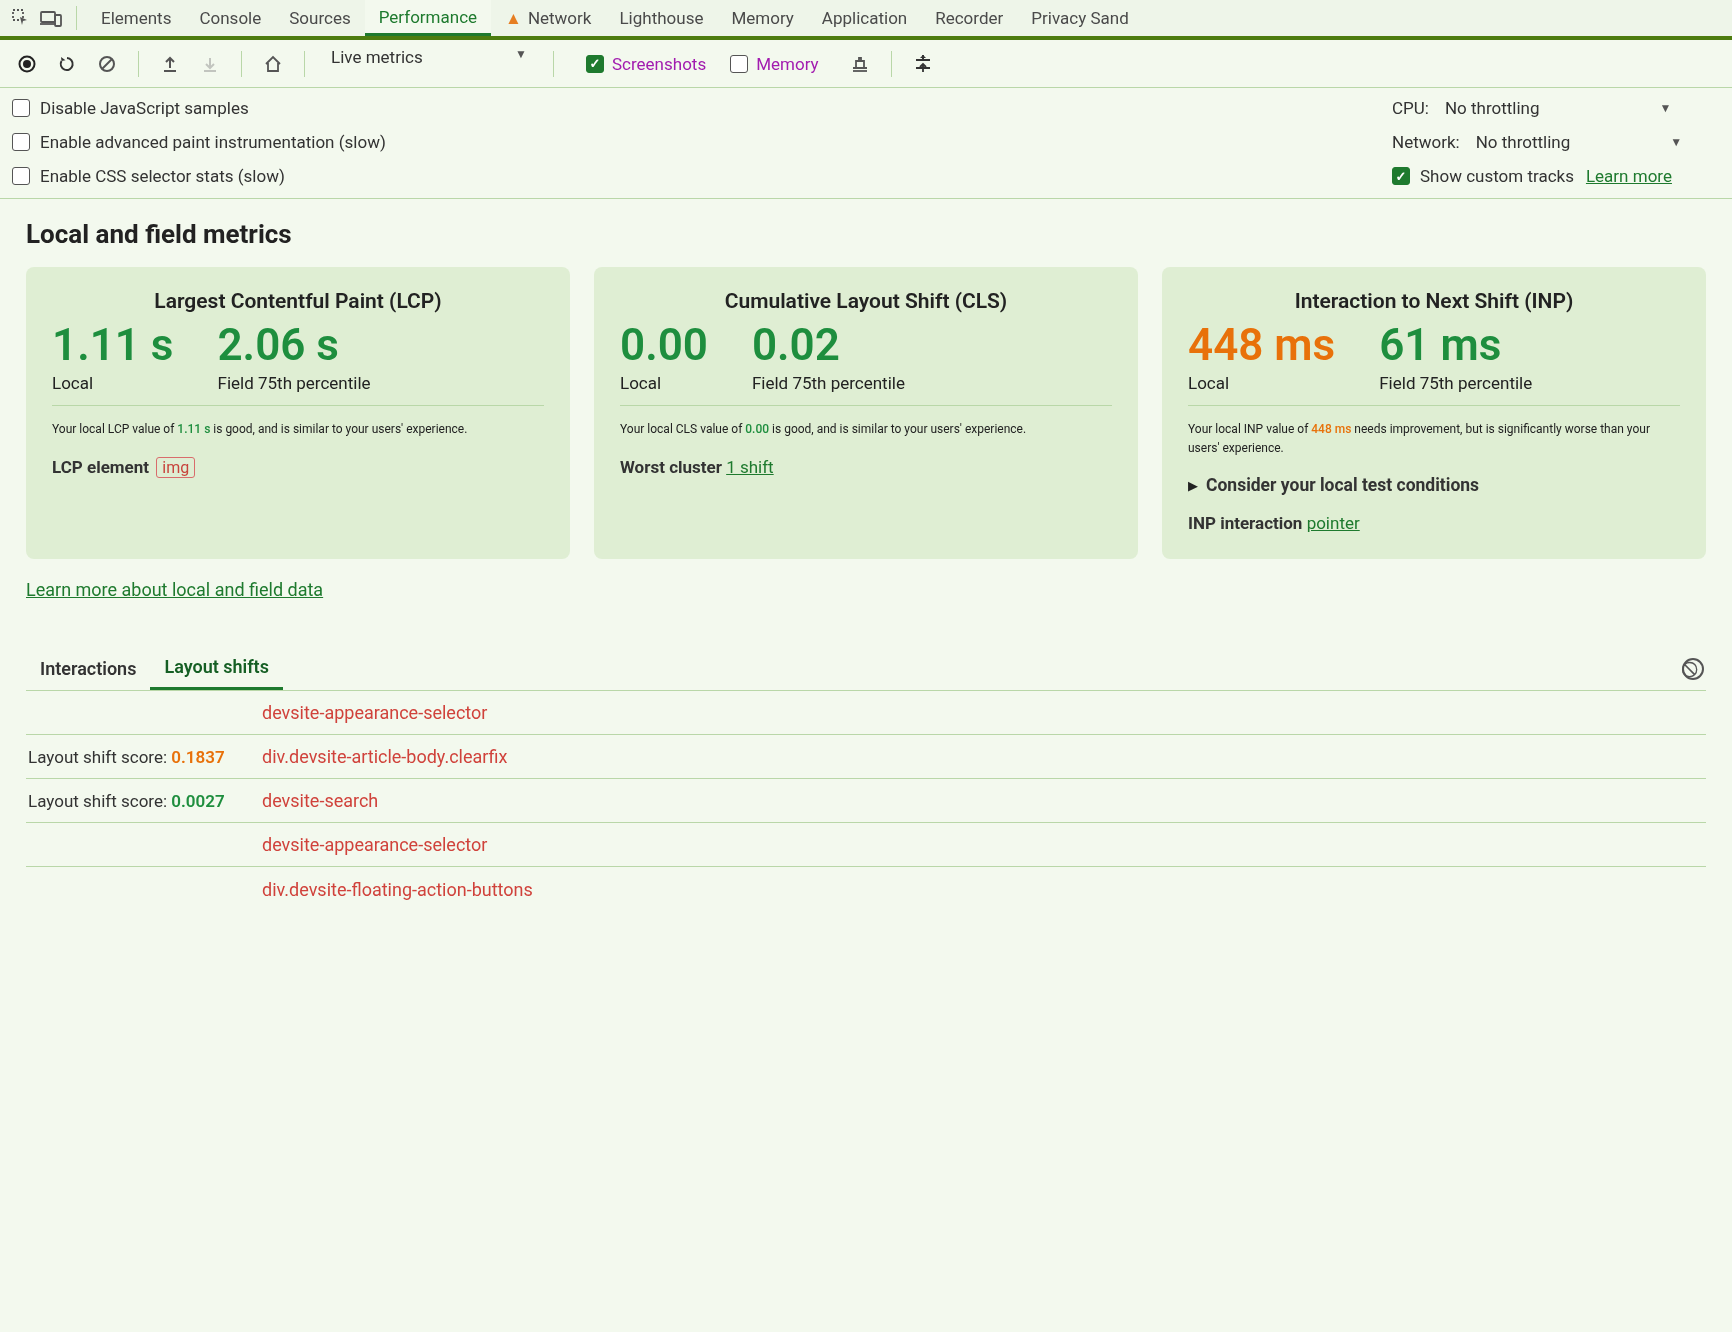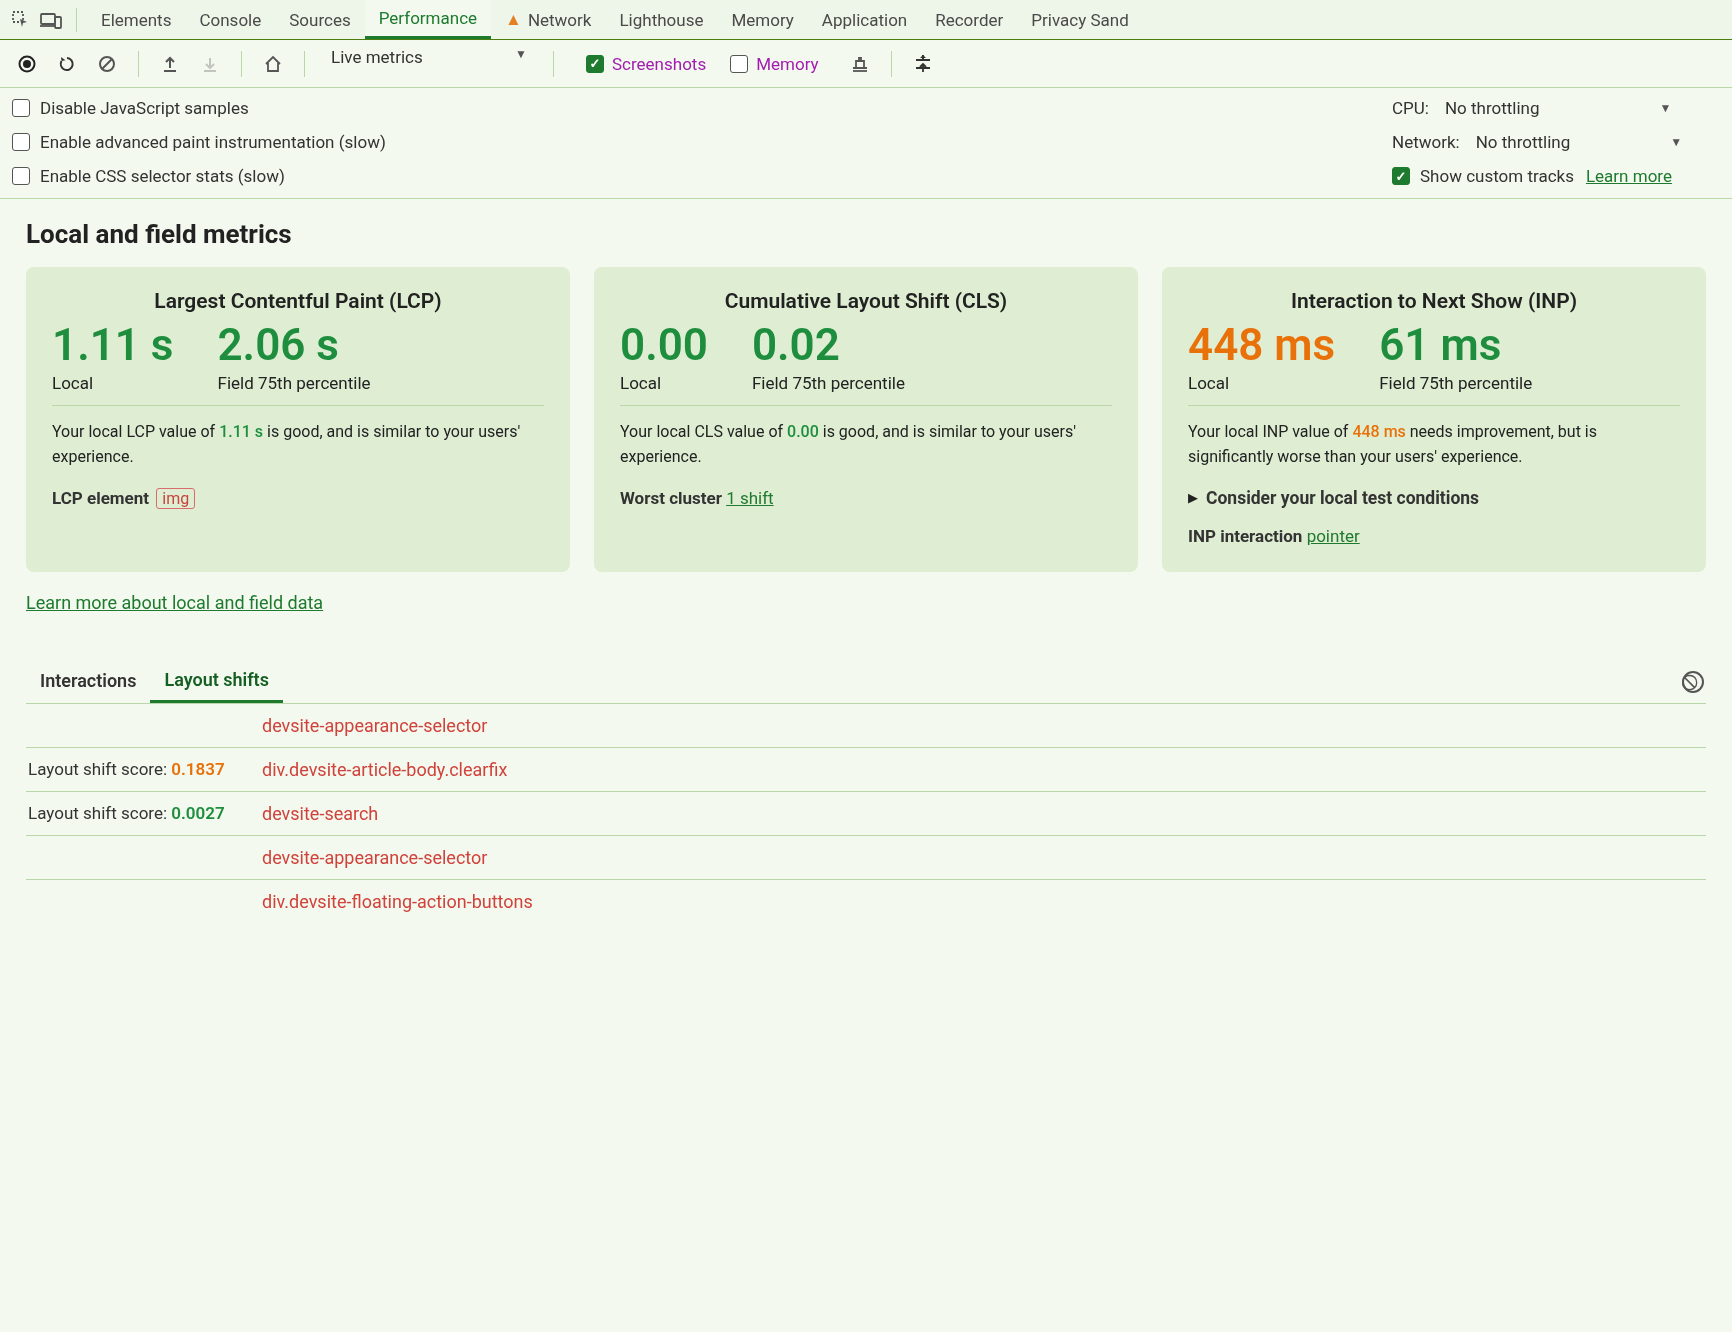--- a/index.html
+++ b/index.html
@@ -10,21 +10,21 @@
     color: #333;
     width: 1732px;
     overflow-x: hidden;
   }
   
   .tabstrip {
     display: flex;
     align-items: center;
     height: 40px;
     background: #eef5e9;
-    border-bottom: 1px solid #4d7c0f;
+    border-bottom: 4px solid #4d7c0f;
     padding: 0 6px;
     white-space: nowrap;
     overflow: hidden;
   }
   .tabstrip .icon-btn {
     display:flex; align-items:center; justify-content:center;
     width:30px; height:30px; color:#555; cursor:pointer; border-radius:4px;
   }
   .tabstrip .divider { width:1px; height:24px; background:#b9d7a8; margin:0 10px;}
   .tab {
@@ -88,21 +88,21 @@
     border-radius:8px;
     padding:22px 26px 26px 26px;
   }
   .card h3 { font-size:21px; font-weight:600; color:#222; margin-bottom:10px;text-align:center;}
   .metric-row { display:flex; gap:44px; align-items:flex-start; margin-bottom:10px;}
   .metric-val { font-size:44px; font-weight:600; line-height:1;}
   .metric-val.green { color:#1e8e3e;}
   .metric-val.orange { color:#e8710a;}
   .metric-label { font-size:17px; color:#222; margin-top:6px; }
   .card hr { border:none; border-top:1px solid #b9d7a8; margin:12px 0 14px; }
-  .card-body { font-size:16px; color:#222; line-height:1.55;}
+  .card-body { font-size:12px; color:#222; line-height:1.55;}
   .v-good { color:#1e8e3e; font-weight:500;}
   .v-bad { color:#e8710a; font-weight:500;}
   .sub-line { margin-top:18px; font-size:17px;}
   .tag { display:inline-block; border:1px solid #d96c6c; color:#c8443c; padding:0 5px; border-radius:3px; font-size:16px; margin-left:3px;}
   .inline-link { color:#1e7a2e; text-decoration:underline; cursor:pointer;}
   .tri { color:#222; font-size:13px; margin-right:8px;}
   .consider { display:flex; align-items:center; font-size:17.5px; cursor:pointer;}
   .learn-big { display:inline-block; margin-top:20px; color:#1e7a2e; text-decoration:underline; font-size:18px; cursor:pointer;}
   
   .lower-tabs { display:flex; align-items:center; margin-top:48px; border-bottom:1px solid #b9d7a8; }
@@ -336,21 +336,21 @@
       <div class="card-body">
         <span>Your local CLS value of </span><span class="v-good">0.00</span><span> is good, and is similar to your users' experience.</span>
       </div>
       <div class="sub-line">
         <b>Worst cluster </b>
         <a class="inline-link">1 shift</a>
       </div>
     </div>
 
     <div class="card">
-      <h3>Interaction to Next Show (INP)</h3>
+      <h3>Interaction to Next Shift (INP)</h3>
       <div class="metric-row">
         <div>
           <div class="metric-val orange">448 ms</div>
           <div class="metric-label">Local</div>
         </div>
         <div>
           <div class="metric-val green">61 ms</div>
           <div class="metric-label">Field 75th percentile</div>
         </div>
       </div>

